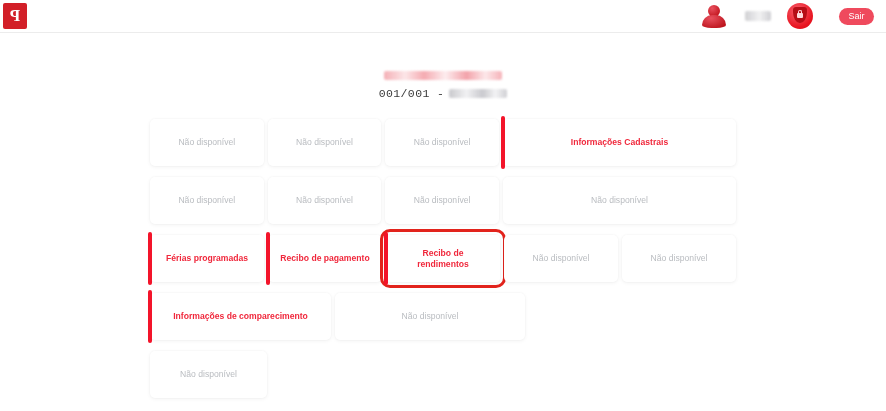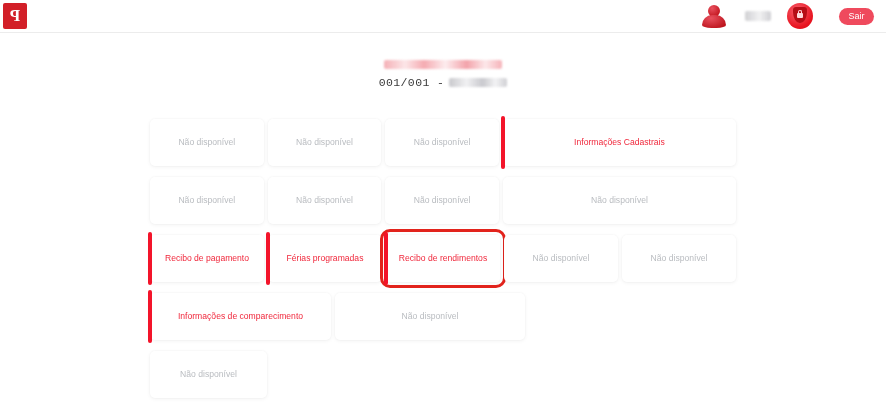--- a/index.html
+++ b/index.html
@@ -138,21 +138,21 @@
     border: none;
     cursor: pointer;
     font-family: "Liberation Sans", sans-serif;
     padding: 0;
   }
 
   
   .title-block {
     position: absolute;
     left: 0;
-    top: 55px;
+    top: 66px;
     width: 886px;
     text-align: center;
   }
   .title-masked {
     display: inline-block;
     width: 118px;
     height: 9px;
     border-radius: 2px;
     background: linear-gradient(90deg,
         rgba(243,163,170,.85) 0%, rgba(249,205,209,.5) 18%,
@@ -213,21 +213,21 @@
     font-size: 8.6px;
     text-align: center;
     line-height: 1.25;
     padding: 0 10px;
   }
   .card.unavailable .label {
     color: #b9bcc0;
   }
   .card.active .label {
     color: #f0283c;
-    font-weight: normal;
+    font-weight: bold;
   }
   .card.active {
     cursor: pointer;
   }
   
   .card.active::before {
     content: "";
     position: absolute;
     left: -2px;
     top: -3px;
@@ -306,24 +306,24 @@
       </div>
       <div class="card unavailable w1">
         <span class="label">Não disponível</span>
       </div>
       <div class="card unavailable w2">
         <span class="label">Não disponível</span>
       </div>
     </div>
     <div class="row">
       <div class="card active w1">
+        <span class="label">Férias programadas</span>
+      </div>
+      <div class="card active w1">
         <span class="label">Recibo de pagamento</span>
-      </div>
-      <div class="card active w1">
-        <span class="label">Férias programadas</span>
       </div>
       <div class="card active selected w1">
         <span class="label">Recibo de rendimentos</span>
       </div>
       <div class="card unavailable w1">
         <span class="label">Não disponível</span>
       </div>
       <div class="card unavailable w1">
         <span class="label">Não disponível</span>
       </div>

